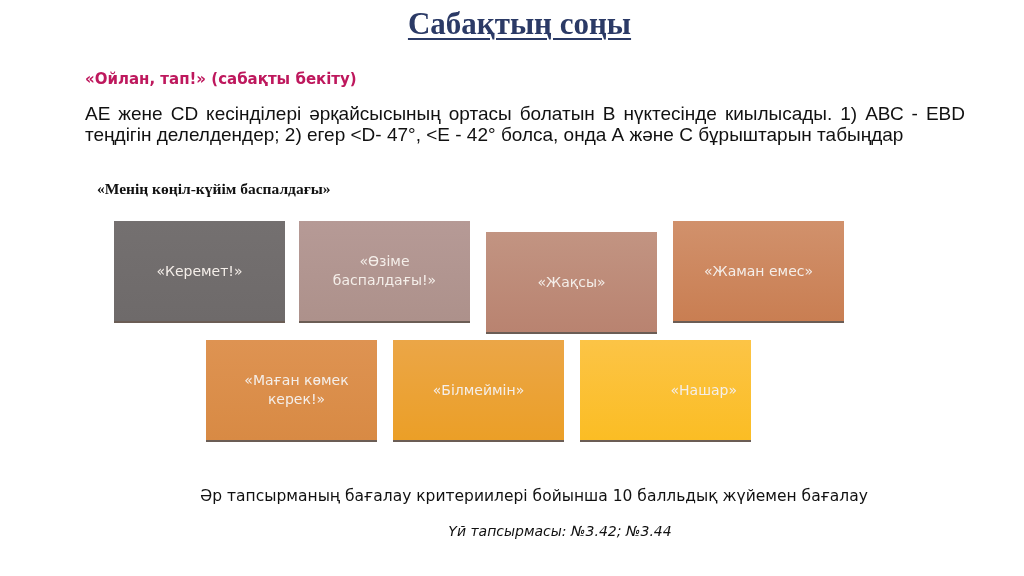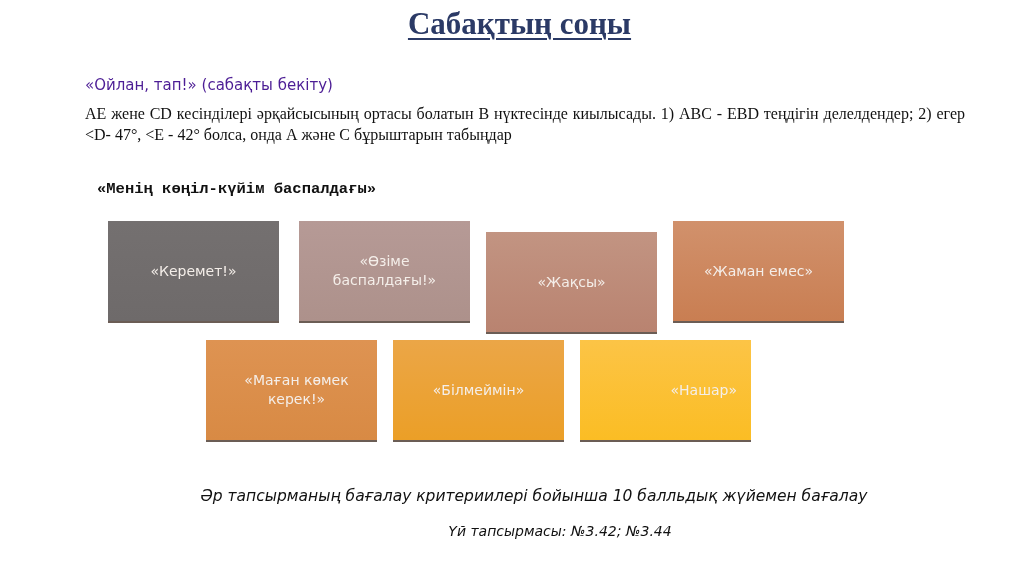--- a/index.html
+++ b/index.html
@@ -11,53 +11,53 @@
     .title {
       position: absolute; left: 0; width: 1024px; top: 6px;
       text-align: center;
       font-family: "Liberation Serif", serif;
       font-weight: bold; font-size: 31px; color: #2b3a66;
       text-decoration: underline; text-decoration-thickness: 2px;
       text-underline-offset: 4px;
       padding-left: 15px; box-sizing: border-box;
     }
     .subhead {
-      position: absolute; left: 85px; top: 76px;
-      font-family: "DejaVu Sans", sans-serif; font-weight: normal;
-      font-size: 15px; color: #4c1d95;
+      position: absolute; left: 85px; top: 70px;
+      font-family: "DejaVu Sans", sans-serif; font-weight: bold;
+      font-size: 15px; color: #be185d;
     }
     .task {
       position: absolute; left: 85px; top: 103px; width: 880px;
-      font-family: Liberation Serif, serif; font-size: 16px;
+      font-family: Liberation Sans, sans-serif; font-size: 19px;
       line-height: 21px; color: #111; text-align: justify;
     }
     .scale-title {
       position: absolute; left: 97px; top: 180px;
-      font-family: Liberation Mono, monospace; font-weight: bold;
+      font-family: Liberation Serif, serif; font-weight: bold;
       font-size: 15.5px; color: #111;
     }
     .box {
       position: absolute; width: 171px; height: 102px;
       display: flex; align-items: center; justify-content: center;
       text-align: center; color: #f4eee9;
       font-family: "DejaVu Sans", sans-serif; font-size: 14px; line-height: 19px;
       border-bottom: 2px solid #6b5d55;
       box-sizing: border-box; padding: 0 14px;
     }
-    .b1 { left: 108px; top: 221px; background: linear-gradient(#747070, #6e6a6a); }
+    .b1 { left: 114px; top: 221px; background: linear-gradient(#747070, #6e6a6a); }
     .b2 { left: 299px; top: 221px; background: linear-gradient(#b69a96, #ad918b); }
     .b3 { left: 486px; top: 221px; background: linear-gradient(#c29482, #b98370); margin-top: 11px; }
     .b4 { left: 673px; top: 221px; background: linear-gradient(#d1916c, #c97e52); }
     .b5 { left: 206px; top: 340px; background: linear-gradient(#de9352, #d88a44); padding-left: 24px; }
     .b6 { left: 393px; top: 340px; background: linear-gradient(#eba647, #eb9f27); }
     .b7 { left: 580px; top: 340px; background: linear-gradient(#fcc446, #fbbd24); justify-content: flex-end; }
     .criteria {
       position: absolute; left: 0; width: 1024px; top: 487px;
       text-align: center; font-family: "DejaVu Sans", sans-serif;
-      font-style: italic; font-size: 15.5px; color: #111;
+      font-size: 15.5px; color: #111;
       padding-left: 44px; box-sizing: border-box;
     }
     .homework {
       position: absolute; left: 0; width: 1024px; top: 523px;
       text-align: center; font-family: "DejaVu Sans", sans-serif;
       font-style: italic; font-size: 14px; color: #111; margin-left: 48px;
     }
   </style>
 </head>
 <body>

